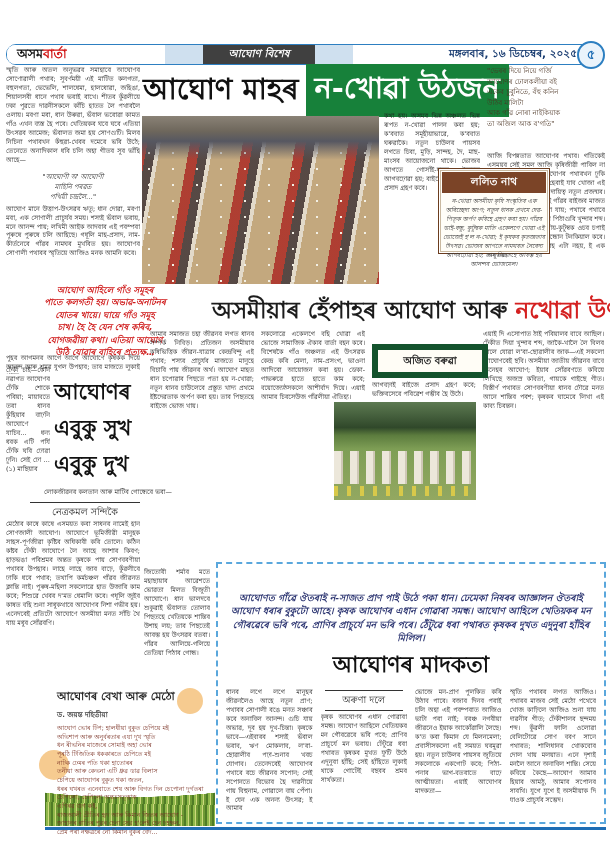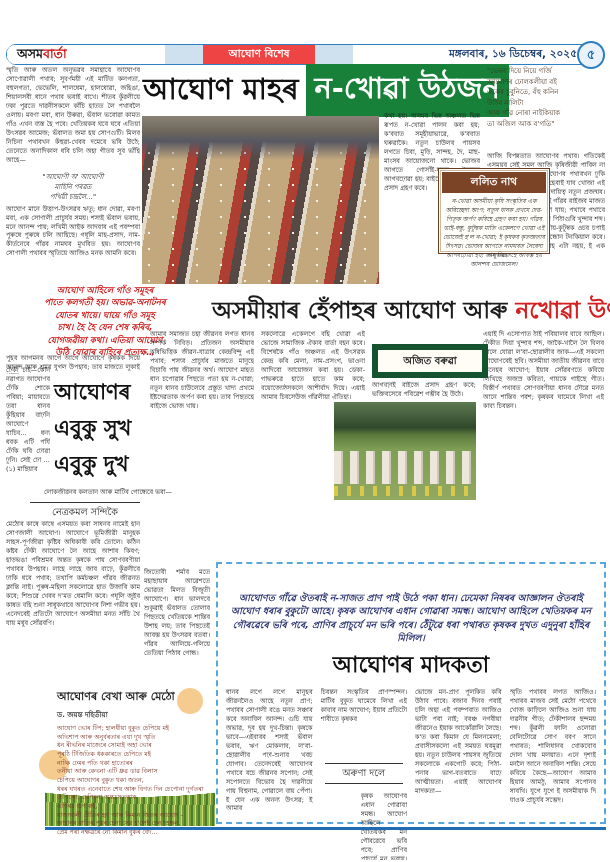--- a/index.html
+++ b/index.html
@@ -3,21 +3,21 @@
 <meta charset="utf-8">
 <style>
   html,body{margin:0;padding:0;background:#e8e8e8;}
   #page{position:relative;width:610px;height:862px;background:#ffffff;margin:0 auto;
         font-family:"DejaVu Sans",sans-serif;color:#1c1c1c;overflow:hidden;}
   .abs{position:absolute;}
   
   .hdr{display:flex;align-items:stretch;border:1.6px solid #2d7fc1;border-radius:10px;background:#fff;overflow:visible;text-align:right;}
   .hdr-mast{flex:0 0 148px;display:flex;align-items:center;padding-left:10px;font-weight:bold;font-size:12.5px;border-radius:8px 0 0 8px;background:#fff;}
   .hdr-fill{flex:0 0 38px;background:#cfe0ef;}
-  .hdr-sec{flex:0 0 112px;background:#ef4444;color:#fff;display:flex;align-items:center;justify-content:center;font-size:10.5px;font-weight:bold;}
+  .hdr-sec{flex:0 0 112px;background:#404040;color:#fff;display:flex;align-items:center;justify-content:center;font-size:10.5px;font-weight:bold;font-style:italic;}
   .hdr-date{flex:1;display:flex;align-items:center;justify-content:flex-end;padding-right:22px;font-size:10.5px;font-weight:bold;color:#14386e;}
   .pgnum{position:absolute;right:-6px;top:-4px;width:24px;height:24px;border-radius:50%;
          border:2px solid #2d7fc1;background:#eaf3fb;color:#1e6db4;font-weight:bold;font-size:13px;
          display:flex;align-items:center;justify-content:center;}
   
   .h1row{display:flex;align-items:center;gap:7px;}
   .h1black{font-size:29px;font-weight:bold;color:#111;white-space:nowrap;}
   .h1green{font-size:29px;font-weight:bold;color:#fff;background:#17813a;padding:1px 9px 3px;white-space:nowrap;}
   .h2{font-size:23px;font-weight:bold;white-space:nowrap;}
   .h2 .red{color:#d42020;}
@@ -142,23 +142,22 @@
   <div class="abs byl-rule" style="left:30px;top:502px;width:110px;">নেত্ৰকমল সন্দিকৈ</div>
   <div class="abs bt" style="left:6px;top:520px;width:134px;height:166px;">মেঠোৰ কাষে কাষে এসময়ত কৰা সাধনৰ নামেই হান সোণজালী আঘোণ। আঘোণে ভূমিজীৱী মানুহক সাহস-পূৰ্ণজীৱা কৃষ্টিৰ অধিকাৰী কৰি তোলে। কঠিন কষ্টৰ ঢেঁকী আঘোণে লৈ আহে আশাৰ কিৰণ; হাড়ভঙা পৰিশ্ৰমৰ অন্তত কৃষকে পায় সোণবৰণীয়া পথাৰৰ উপহাৰ। লাহে লাহে জাৰ বাঢ়ে, কুঁৱলীৰে ঢাকি ধৰে পথাৰ; তথাপি কৰ্মচঞ্চল গাঁৱৰ জীৱনত ক্লান্তি নাই। পুৰুষ-মহিলা সকলোৱে হাত উজাৰি কাম কৰে; শিশুৱে খেৰৰ দ'মত ধেমালি কৰে। গধূলি জুইৰ কাষত বহি শুনা সাধুকথাৰে আঘোণৰ নিশা গভীৰ হয়। এনেদৰেই প্ৰতিটো আঘোণে অসমীয়া মনত সাঁচি থৈ যায় মধুৰ সোঁৱৰণি।</div>
   <div class="abs bt" style="left:144px;top:568px;width:66px;height:118px;">জিতোৰী শৰ্মাৰ মতে মহাছায়াৰ আৱেশতে ভোৱতা মিলত বিজুতী আঘোণে। ধান ভালদৰে শুকুৱাই ভঁৰালত তোলাৰ পিছতহে খেতিয়কে শান্তিৰ উশাহ লয়; তাৰ পিছতেই আৰম্ভ হয় উৎসৱৰ বতৰা। গাঁৱৰ আলিয়ে-গলিয়ে তেতিয়া পিঠাৰ গোন্ধ।</div>
 
   <div class="abs dashbox" style="left:216px;top:562px;width:390px;height:262px;">
     <div class="leadq">আঘোণত গাঁৱে ঔতৰাই ন-সাজত প্ৰাণ পাই উঠে পকা ধান। ঢেমেকা নিষৰৰ আজ্ঞালন ঔতৰাই আঘোণ ধৰাৰ বুকুটো আহে। কৃষক আঘোণৰ এধান গোৱাৰা সমন্ধ। আঘোণ আহিলে খেতিয়কৰ মন গৌৰৱেৰে ভৰি পৰে, প্ৰাণিৰ প্ৰাচুৰ্যে মন ভৰি পৰে। ঠেঁটুৱে ধৰা পথাৰত কৃষকৰ দুখত এদুনুৰা হাঁহিৰ মিলিল।</div>
     <div class="h3" style="margin-top:2px;">আঘোণৰ মাদকতা</div>
     <div class="boxcols" style="height:172px;">
       <div class="bt">ধানৰ লগে লগে মানুহৰ জীৱনলৈও আহে নতুন প্ৰাণ; পথাৰৰ সোণালী ৰঙে মনত সঞ্চাৰ কৰে অনাবিল আনন্দ। গুচি যায় অভাৱ, দূৰ হয় দুখ-চিন্তা। কৃষকে ভাবে—এইবাৰৰ শস্যই ভঁৰাল ভৰাব, ঋণ মোকলাব, ল'ৰা-ছোৱালীৰ পঢ়া-শুনাৰ খৰচ যোগাব। তেনেদৰেই আঘোণৰ পথাৰে ৰচে জীৱনৰ সপোন; সেই সপোনতে বিভোৰ হৈ দাৱনীয়ে গায় বিহুনাম, গোৱালে বায় পেঁপা। ই যেন এক অনন্য উৎসৱ; ই আমাৰ</div>
       <div style="flex:1;display:flex;flex-direction:column;">
-        <div class="bt" style="height:52px;">চিৰন্তন সংস্কৃতিৰ প্ৰাণস্পন্দন। মাটিৰ বুকুত ঘামেৰে লিখা এই কাব্যৰ নাম আঘোণ; ইয়াৰ প্ৰতিটো শাৰীতে কৃষকৰ</div>
-        <div class="byl-rule" style="border-bottom:1.2px solid #333;margin:8px 4px;padding-bottom:2px;">অৰুণা দলে</div>
-        <div class="bt" style="flex:1;margin-left:40px;">কৃষক আঘোণৰ এধান গোৱাৰা সমন্ধ। আঘোণ আহিলে খেতিয়কৰ মন গৌৰৱেৰে ভৰি পৰে; প্ৰাণিৰ প্ৰাচুৰ্যে মন ভৰায়। ঢেঁটুৱে ধৰা পথাৰত কৃষকৰ মুখত ফুটি উঠে এদুনুৰা হাঁহি; সেই হাঁহিতে লুকাই থাকে গোটেই বছৰৰ শ্ৰমৰ সাৰ্থকতা।</div>
+        <div class="byl-rule" style="border-bottom:1.2px solid #333;margin:2px 4px;padding-bottom:2px;">অৰুণা দলে</div>
+        <div class="bt" style="flex:1;">কৃষক আঘোণৰ এধান গোৱাৰা সমন্ধ। আঘোণ আহিলে খেতিয়কৰ মন গৌৰৱেৰে ভৰি পৰে; প্ৰাণিৰ প্ৰাচুৰ্যে মন ভৰায়। ঢেঁটুৱে ধৰা পথাৰত কৃষকৰ মুখত ফুটি উঠে এদুনুৰা হাঁহি; সেই হাঁহিতে লুকাই থাকে গোটেই বছৰৰ শ্ৰমৰ সাৰ্থকতা।</div>
       </div>
       <div class="bt">ভোজে মন-প্ৰাণ পুলকিত কৰি উঠাব পাৰে। ৰজাৰ দিনৰ পৰাই চলি অহা এই পৰম্পৰাত আজিও ভাটা পৰা নাই; বৰঞ্চ নগৰীয়া জীৱনেও ইয়াক আকোঁৱালি লৈছে। ক'ত কৰা কিমান যে মিলনমেলা; প্ৰবাসীসকলো এই সময়ত ঘৰমুৱা হয়। নতুন চাউলৰ পায়সৰ জুতিয়ে সকলোকে একগোট কৰে; পিঠা-পনাৰ ভাগ-বতৰাতে বাঢ়ে আত্মীয়তা। এয়াই আঘোণৰ মাদকতা—</div>
       <div class="bt">স্মৃতি পথাৰৰ লগত আজিও। পথাৰৰ মাজৰ সেই মেঠো পথেৰে খোজ কাঢ়িলে আজিও শুনা যায় দাৱনীৰ গীত; ঢেঁকীশালৰ ছন্দময় শব্দ। কুঁৱলী ফালি ওলোৱা বেলিটোৱে সোণ বৰণ সানে পথাৰত; শালিধানৰ থোকবোৰ দোল খায় মলয়াত। এনে দৃশ্যই মনলৈ আনে অনাবিল শান্তি। সেয়ে কবিয়ে কৈছে—আঘোণ আমাৰ হিয়াৰ আমঠু, আমাৰ সপোনৰ সাৰথি। যুগে যুগে ই অসমীয়াক দি যাওক প্ৰাচুৰ্যৰ সম্ভেদ।</div>
     </div>
   </div>
 
   <div class="abs" style="left:45px;top:688px;width:170px;height:142px;">
     <div class="circ" style="right:12px;top:0px;width:26px;height:26px;"></div>
     <div class="circ" style="left:-6px;top:62px;width:30px;height:30px;"></div>
     <div style="position:relative;z-index:2;padding-left:12px;">

